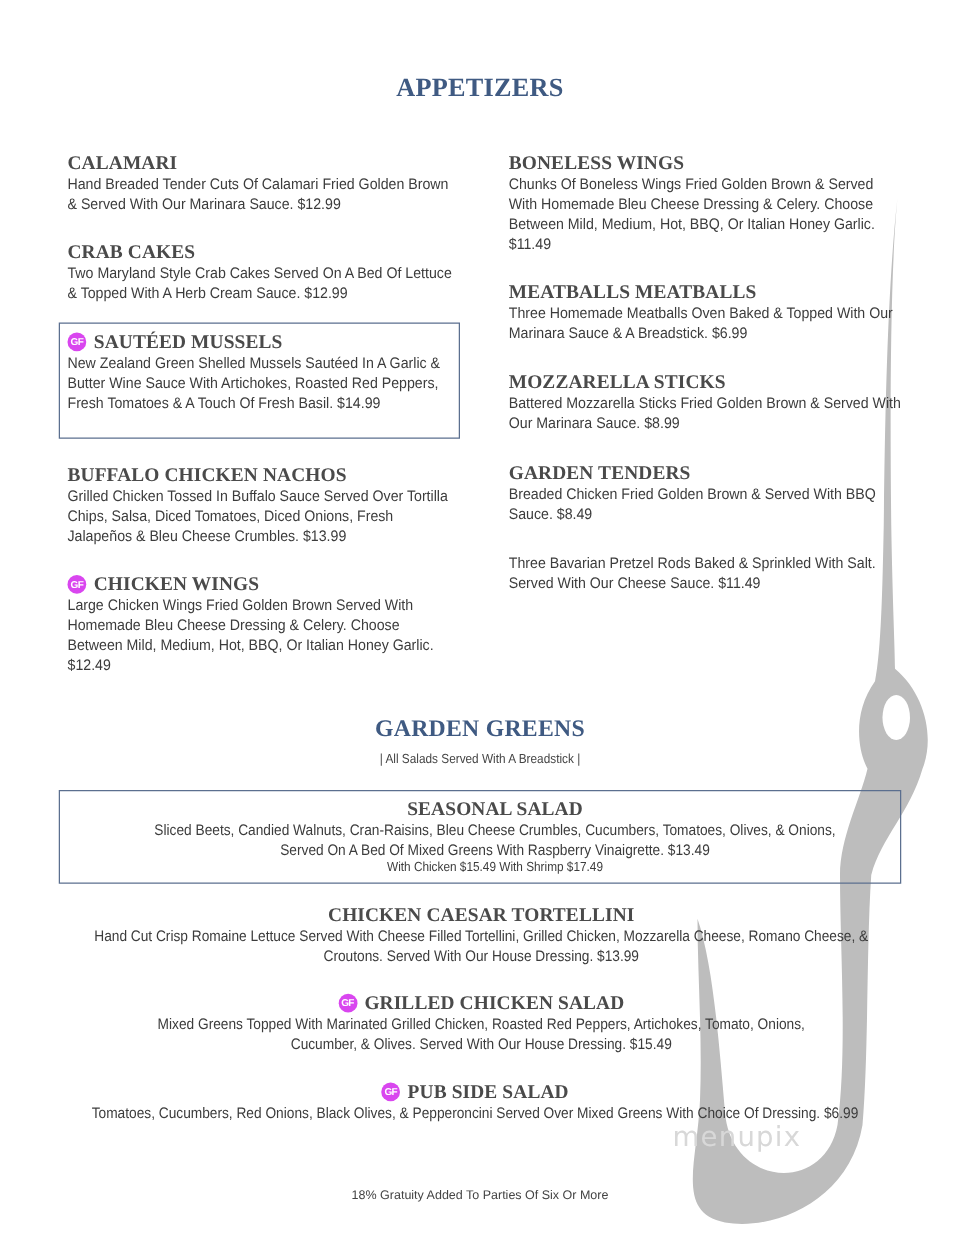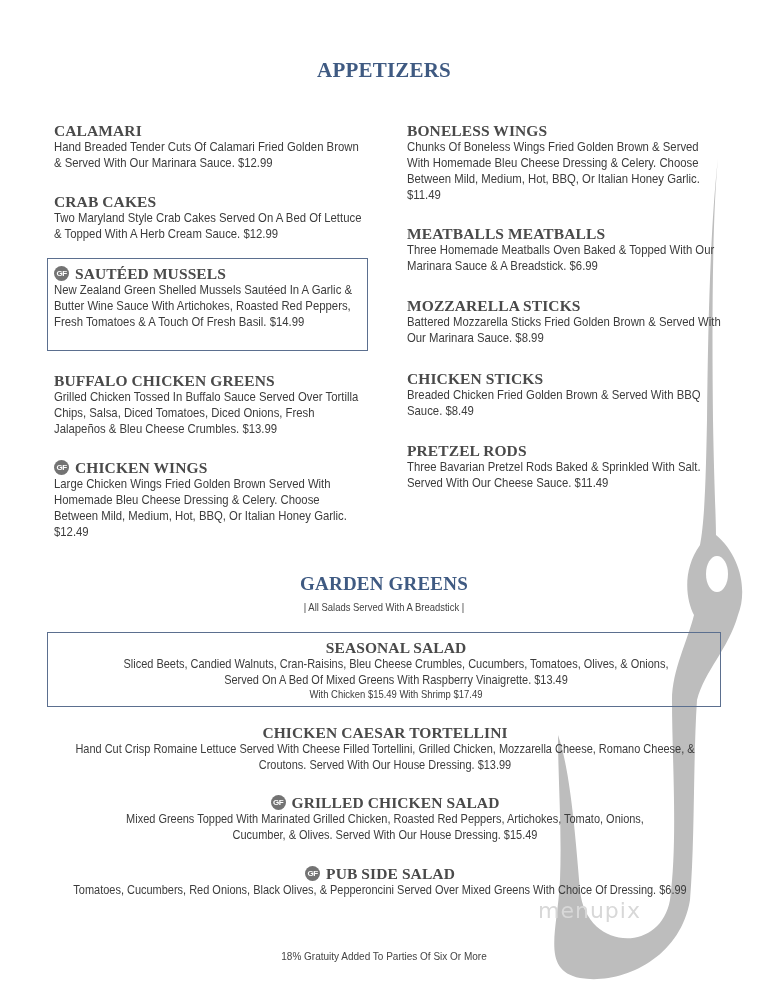--- a/index.html
+++ b/index.html
@@ -25,21 +25,21 @@
     font-size: 15.5px; color: #4a4a4a; line-height: 17px; letter-spacing: 0.1px;
     display: flex; align-items: center; gap: 6px;
   }
   .item-desc {
     font-size: 12.2px; line-height: 16px; color: #3c3c3c;
     transform-origin: left top; transform: scaleX(0.93); width: 107.5%;
   }
   .gf {
     display: inline-flex; align-items: center; justify-content: center;
     width: 15px; height: 15px; border-radius: 50%;
-    background: #737373; color: #fff; font-family: "Liberation Sans", sans-serif;
+    background: #d946ef; color: #fff; font-family: "Liberation Sans", sans-serif;
     font-size: 8px; font-weight: bold; letter-spacing: -0.5px; flex: none;
   }
   .boxed { border: 1.5px solid #5b6f8f; box-sizing: border-box; background: rgba(255,255,255,0.0); padding-left: 24px; }
   .center { text-align: center; }
   .center .item-name { justify-content: center; }
   .center .item-desc { transform-origin: center top; width: 100%; transform: scaleX(0.92); }
   .footer {
     position: absolute; left: 0; width: 768px; text-align: center; top: 951px;
     font-size: 10px; color: #444;
   }
@@ -86,21 +86,21 @@
 
 <div class="item layer boxed" style="left:47px; top:258px; width:321px; height:93px; padding:6px 0 0 6px;">
   <div class="item-name">
     <span class="gf">GF</span>
     <span>SAUTÉED MUSSELS</span>
   </div>
   <div class="item-desc" style="width:335px;">New Zealand Green Shelled Mussels Sautéed In A Garlic &amp; Butter Wine Sauce With Artichokes, Roasted Red Peppers, Fresh Tomatoes &amp; A Touch Of Fresh Basil. $14.99</div>
 </div>
 
 <div class="item layer" style="left:54px; top:372px; width:310px;">
-  <div class="item-name">BUFFALO CHICKEN GREENS</div>
+  <div class="item-name">BUFFALO CHICKEN NACHOS</div>
   <div class="item-desc">Grilled Chicken Tossed In Buffalo Sauce Served Over Tortilla Chips, Salsa, Diced Tomatoes, Diced Onions, Fresh Jalapeños &amp; Bleu Cheese Crumbles.  $13.99</div>
 </div>
 
 <div class="item layer" style="left:54px; top:459px; width:310px;">
   <div class="item-name">
     <span class="gf">GF</span>
     <span>CHICKEN WINGS</span>
   </div>
   <div class="item-desc" style="width:330px;">Large Chicken Wings Fried Golden Brown Served With Homemade Bleu Cheese Dressing &amp; Celery. Choose Between Mild, Medium, Hot, BBQ, Or Italian Honey Garlic.  $12.49</div>
 </div>
@@ -114,26 +114,25 @@
   <div class="item-name">MEATBALLS MEATBALLS</div>
   <div class="item-desc">Three Homemade Meatballs Oven Baked &amp; Topped With Our Marinara Sauce &amp; A Breadstick.  $6.99</div>
 </div>
 
 <div class="item layer" style="left:407px; top:297px; width:320px;">
   <div class="item-name">MOZZARELLA STICKS</div>
   <div class="item-desc">Battered Mozzarella Sticks Fried Golden Brown &amp; Served With Our Marinara Sauce.  $8.99</div>
 </div>
 
 <div class="item layer" style="left:407px; top:370px; width:310px;">
-  <div class="item-name">CHICKEN STICKS</div>
+  <div class="item-name">GARDEN TENDERS</div>
   <div class="item-desc">Breaded Chicken Fried Golden Brown &amp; Served With BBQ Sauce.  $8.49</div>
 </div>
 
 <div class="item layer" style="left:407px; top:442px; width:310px;">
-  <div class="item-name">PRETZEL RODS</div>
   <div class="item-desc">Three Bavarian Pretzel Rods Baked &amp; Sprinkled With Salt. Served With Our Cheese Sauce.  $11.49</div>
 </div>
 
 <div class="section-title" style="top:573px; font-size:19px; left:0;">GARDEN GREENS</div>
 <div class="subnote" style="top:601px;">| All Salads Served With A Breadstick |</div>
 
 <div class="item layer boxed center" style="left:47px; top:632px; width:674px; height:75px; padding-top:6px;">
   <div class="item-name">SEASONAL SALAD</div>
   <div class="item-desc" style="padding:0 4px; box-sizing:border-box; transform:scaleX(0.9); width:100%;">Sliced Beets, Candied Walnuts, Cran-Raisins, Bleu Cheese Crumbles, Cucumbers, Tomatoes, Olives, &amp; Onions, Served On A Bed Of Mixed Greens With Raspberry Vinaigrette.  $13.49</div>
   <div style="font-size:10.5px; line-height:13px; color:#3c3c3c; transform:scaleX(0.9);">With Chicken $15.49  With Shrimp $17.49</div>

